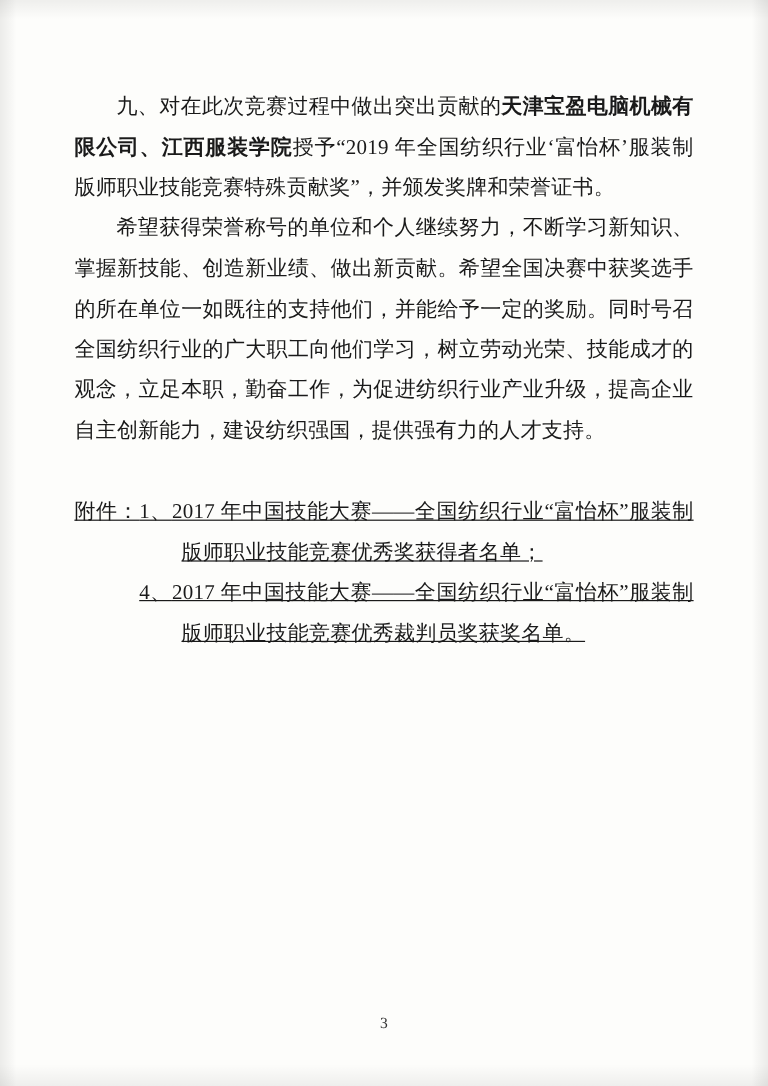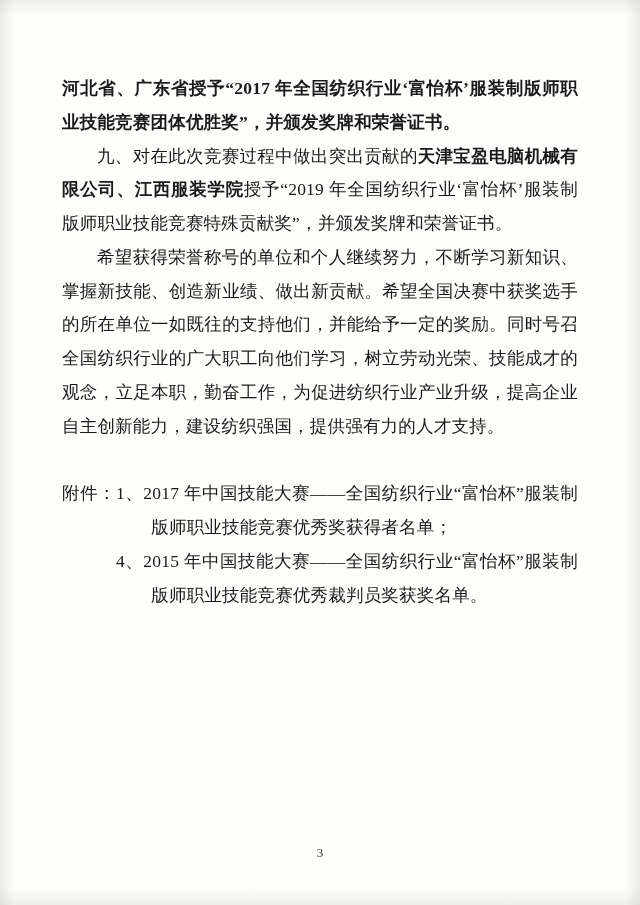--- a/index.html
+++ b/index.html
@@ -43,20 +43,21 @@
   }
   .attach-block {
     margin-top: 8px;
     font-size: 17.5px;
     line-height: 1.93;
   }
   .attach-item {
     display: block;
     padding-left: 5.1em;
     text-indent: -5.1em;
+    text-decoration: underline;
   }
   .attach-item.first {
     padding-left: 5.1em;
     text-indent: -5.1em;
   }
   .attach-item .num {
     white-space: nowrap;
   }
   .page-number {
     position: absolute;
@@ -93,44 +94,41 @@
     pointer-events: none;
   }
 </style>
 </head>
 <body>
 
 <div class="page">
 
   <div class="doc-body">
 
-    <p class="para">
-      <span class="bold">河北省、广东省授予“2017 年全国纺织行业‘富怡杯’服装制版师职业技能竞赛团体优胜奖”，并颁发奖牌和荣誉证书。</span>
-    </p>
 
     <p class="para indent2">
       <span>九、对在此次竞赛过程中做出突出贡献的</span><span class="bold">天津宝盈电脑机械有限公司、江西服装学院</span><span>授予“2019 年全国纺织行业‘富怡杯’服装制版师职业技能竞赛特殊贡献奖”，并颁发奖牌和荣誉证书。</span>
     </p>
 
     <p class="para indent2">
       <span>希望获得荣誉称号的单位和个人继续努力，不断学习新知识、掌握新技能、创造新业绩、做出新贡献。希望全国决赛中获奖选手的所在单位一如既往的支持他们，并能给予一定的奖励。同时号召全国纺织行业的广大职工向他们学习，树立劳动光荣、技能成才的观念，立足本职，勤奋工作，为促进纺织行业产业升级，提高企业自主创新能力，建设纺织强国，提供强有力的人才支持。</span>
     </p>
 
     <div class="spacer-md"></div>
 
     <div class="attach-block">
 
       <div class="attach-item first">
         <span class="label">附件：</span><span class="num">1、</span><span>2017 年中国技能大赛——全国纺织行业“富怡杯”服装制版师职业技能竞赛优秀奖获得者名单；</span>
       </div>
 
 
 
       <div class="attach-item">
-        <span style="visibility:hidden">附件：</span><span class="num">4、</span><span>2015 年中国技能大赛——全国纺织行业“富怡杯”服装制版师职业技能竞赛优秀裁判员奖获奖名单。</span>
+        <span style="visibility:hidden">附件：</span><span class="num">4、</span><span>2017 年中国技能大赛——全国纺织行业“富怡杯”服装制版师职业技能竞赛优秀裁判员奖获奖名单。</span>
       </div>
 
     </div>
 
   </div>
 
   <div class="page-number">3</div>
 
   <div class="edge-shadow-left"></div>
   <div class="edge-shadow-right"></div>

